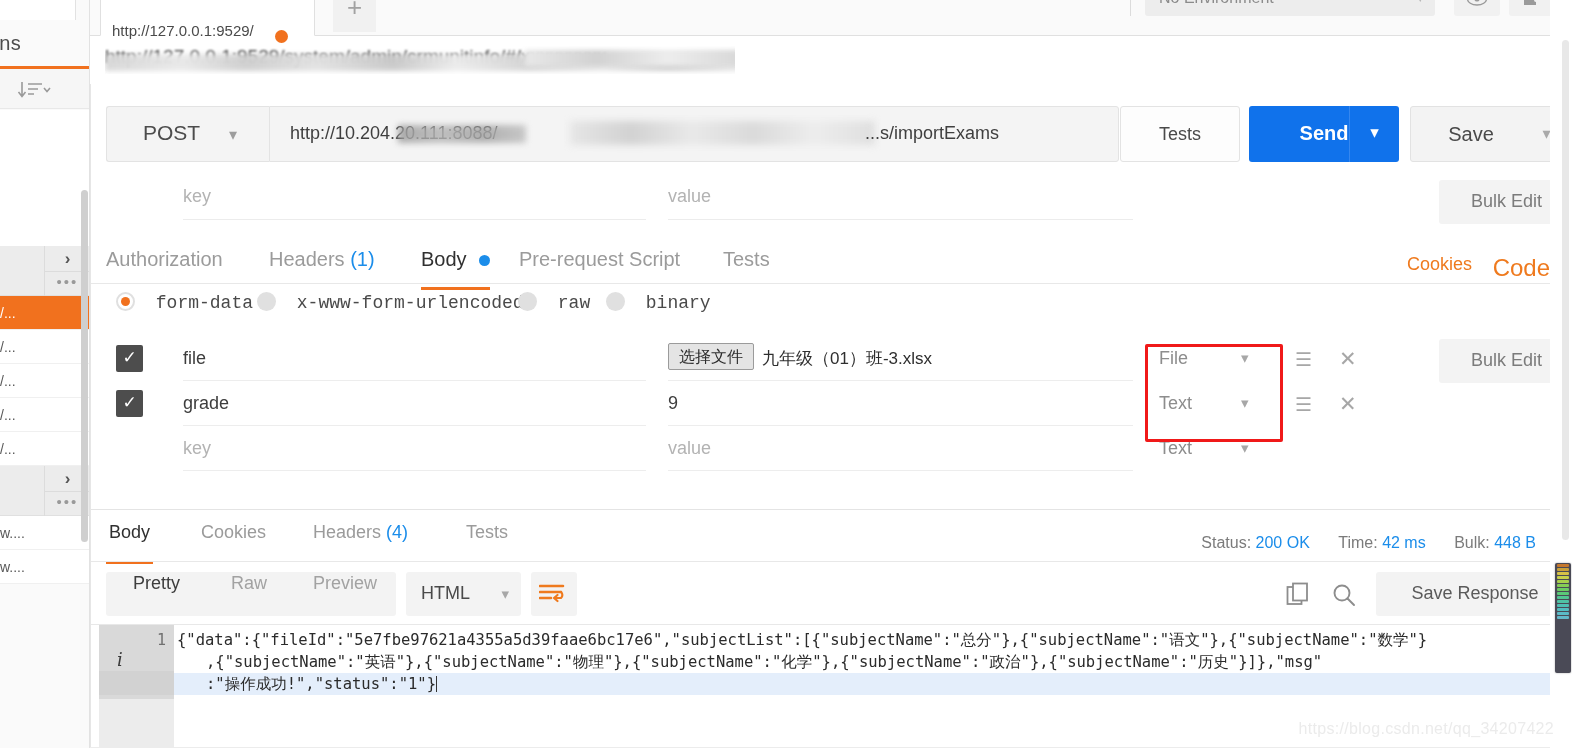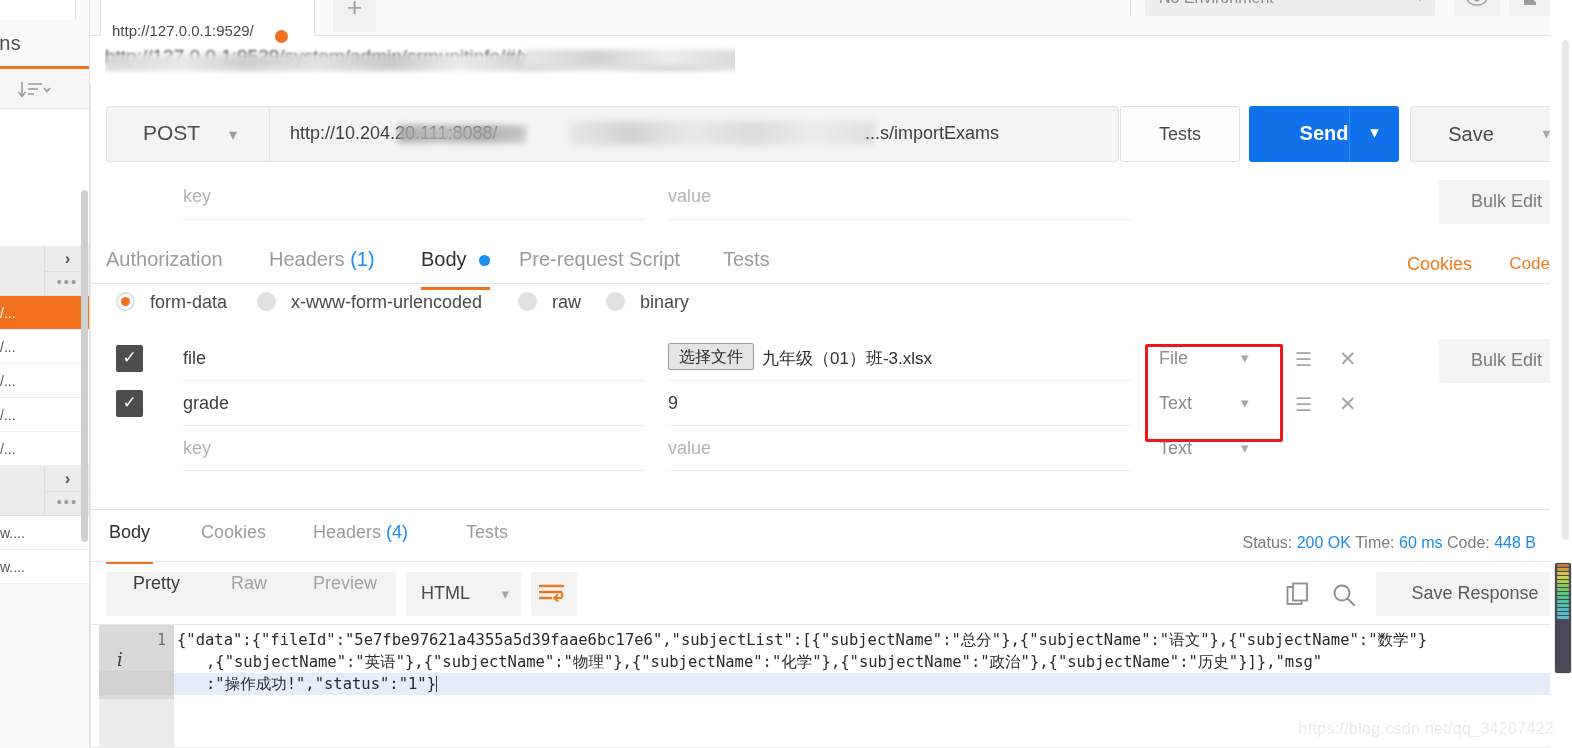--- a/index.html
+++ b/index.html
@@ -221,26 +221,26 @@
   }
   .rtab .cnt { color:#1b8dea; }
   .rtab .bluedot {
     display:inline-block; width:11px; height:11px; border-radius:50%;
     background:#1b8dea; margin-left:7px; vertical-align:middle;
   }
   .cookies-link {
     position:absolute; right:78px; top:12px; font-size:18px; color:#ef7a1e;
   }
   .code-link {
-    position:absolute; right:0px; top:12px; font-size:17px; color:#ef7a1e;
+    position:absolute; right:0px; top:12px; font-size:24px; color:#ef7a1e;
   }
 
   
   .radios { position:absolute; left:0; top:208px; right:0; height:42px; }
-  .radio-item { position:absolute; top:0; font-size:18px; color:#4a4a4a; }
+  .radio-item { position:absolute; top:0; font-size:18px; color:#4a4a4a;font-family:Liberation Mono, monospace; }
   .radio-mark {
     display:inline-block; width:19px; height:19px; border-radius:50%;
     background:#e0e0e0; vertical-align:-3px; margin-right:10px;
   }
   .radio-item.sel .radio-mark { background:#fff; border:2px solid #e0e0e0; position:relative; }
   .radio-item.sel .radio-mark::after {
     content:''; position:absolute; left:3px; top:3px; width:9px; height:9px;
     border-radius:50%; background:#f1711e;
   }
 
@@ -299,21 +299,21 @@
   .restab.active { color:#303030; }
   .restab .ul {
     position:absolute; left:-3px; right:-3px; bottom:-4px; height:3px; background:#f1711e;
   }
   .restab .cnt { color:#1b8dea; }
   .resptabs-line {
     position:absolute; left:0; right:0; bottom:0; height:1px; background:#e8e8e8;
   }
   .resp-meta { position:absolute; right:14px; top:24px; font-size:16px; color:#7b7b7b; }
   .resp-meta b { color:#1b8dea; font-weight:normal; }
-  .resp-meta span.grp { }
+  .resp-meta span.grp { margin-left:24px; }
 
   .respbar { position:absolute; left:0; top:478px; right:0; height:62px; }
   .seg {
     position:absolute; left:15px; top:10px; width:290px; height:44px;
     background:#f3f3f3; border-radius:3px;
   }
   .seg-item { position:absolute; top:0; height:44px; line-height:43px; font-size:18px; color:#a2a2a2; }
   .seg-item.active { color:#3d3d3d; }
   .fmt-dd {
     position:absolute; left:315px; top:10px; width:115px; height:44px;
@@ -592,22 +592,22 @@
         <span>Headers</span>
         <span class="cnt">(4)</span>
       </div>
       <div class="restab" style="left:375px">
         <span>Tests</span>
       </div>
       <div class="resp-meta">
         <span>Status:</span>
         <b>200 OK</b>
         <span class="grp">Time:</span>
-        <b>60 ms</b>
-        <span class="grp">Code:</span>
+        <b>42 ms</b>
+        <span class="grp">Bulk:</span>
         <b>448 B</b>
       </div>
       <div class="resptabs-line"></div>
     </div>
 
     <div class="respbar">
       <div class="seg"></div>
       <div class="seg-item active" style="left:42px">Pretty</div>
       <div class="seg-item" style="left:140px">Raw</div>
       <div class="seg-item" style="left:222px">Preview</div>

